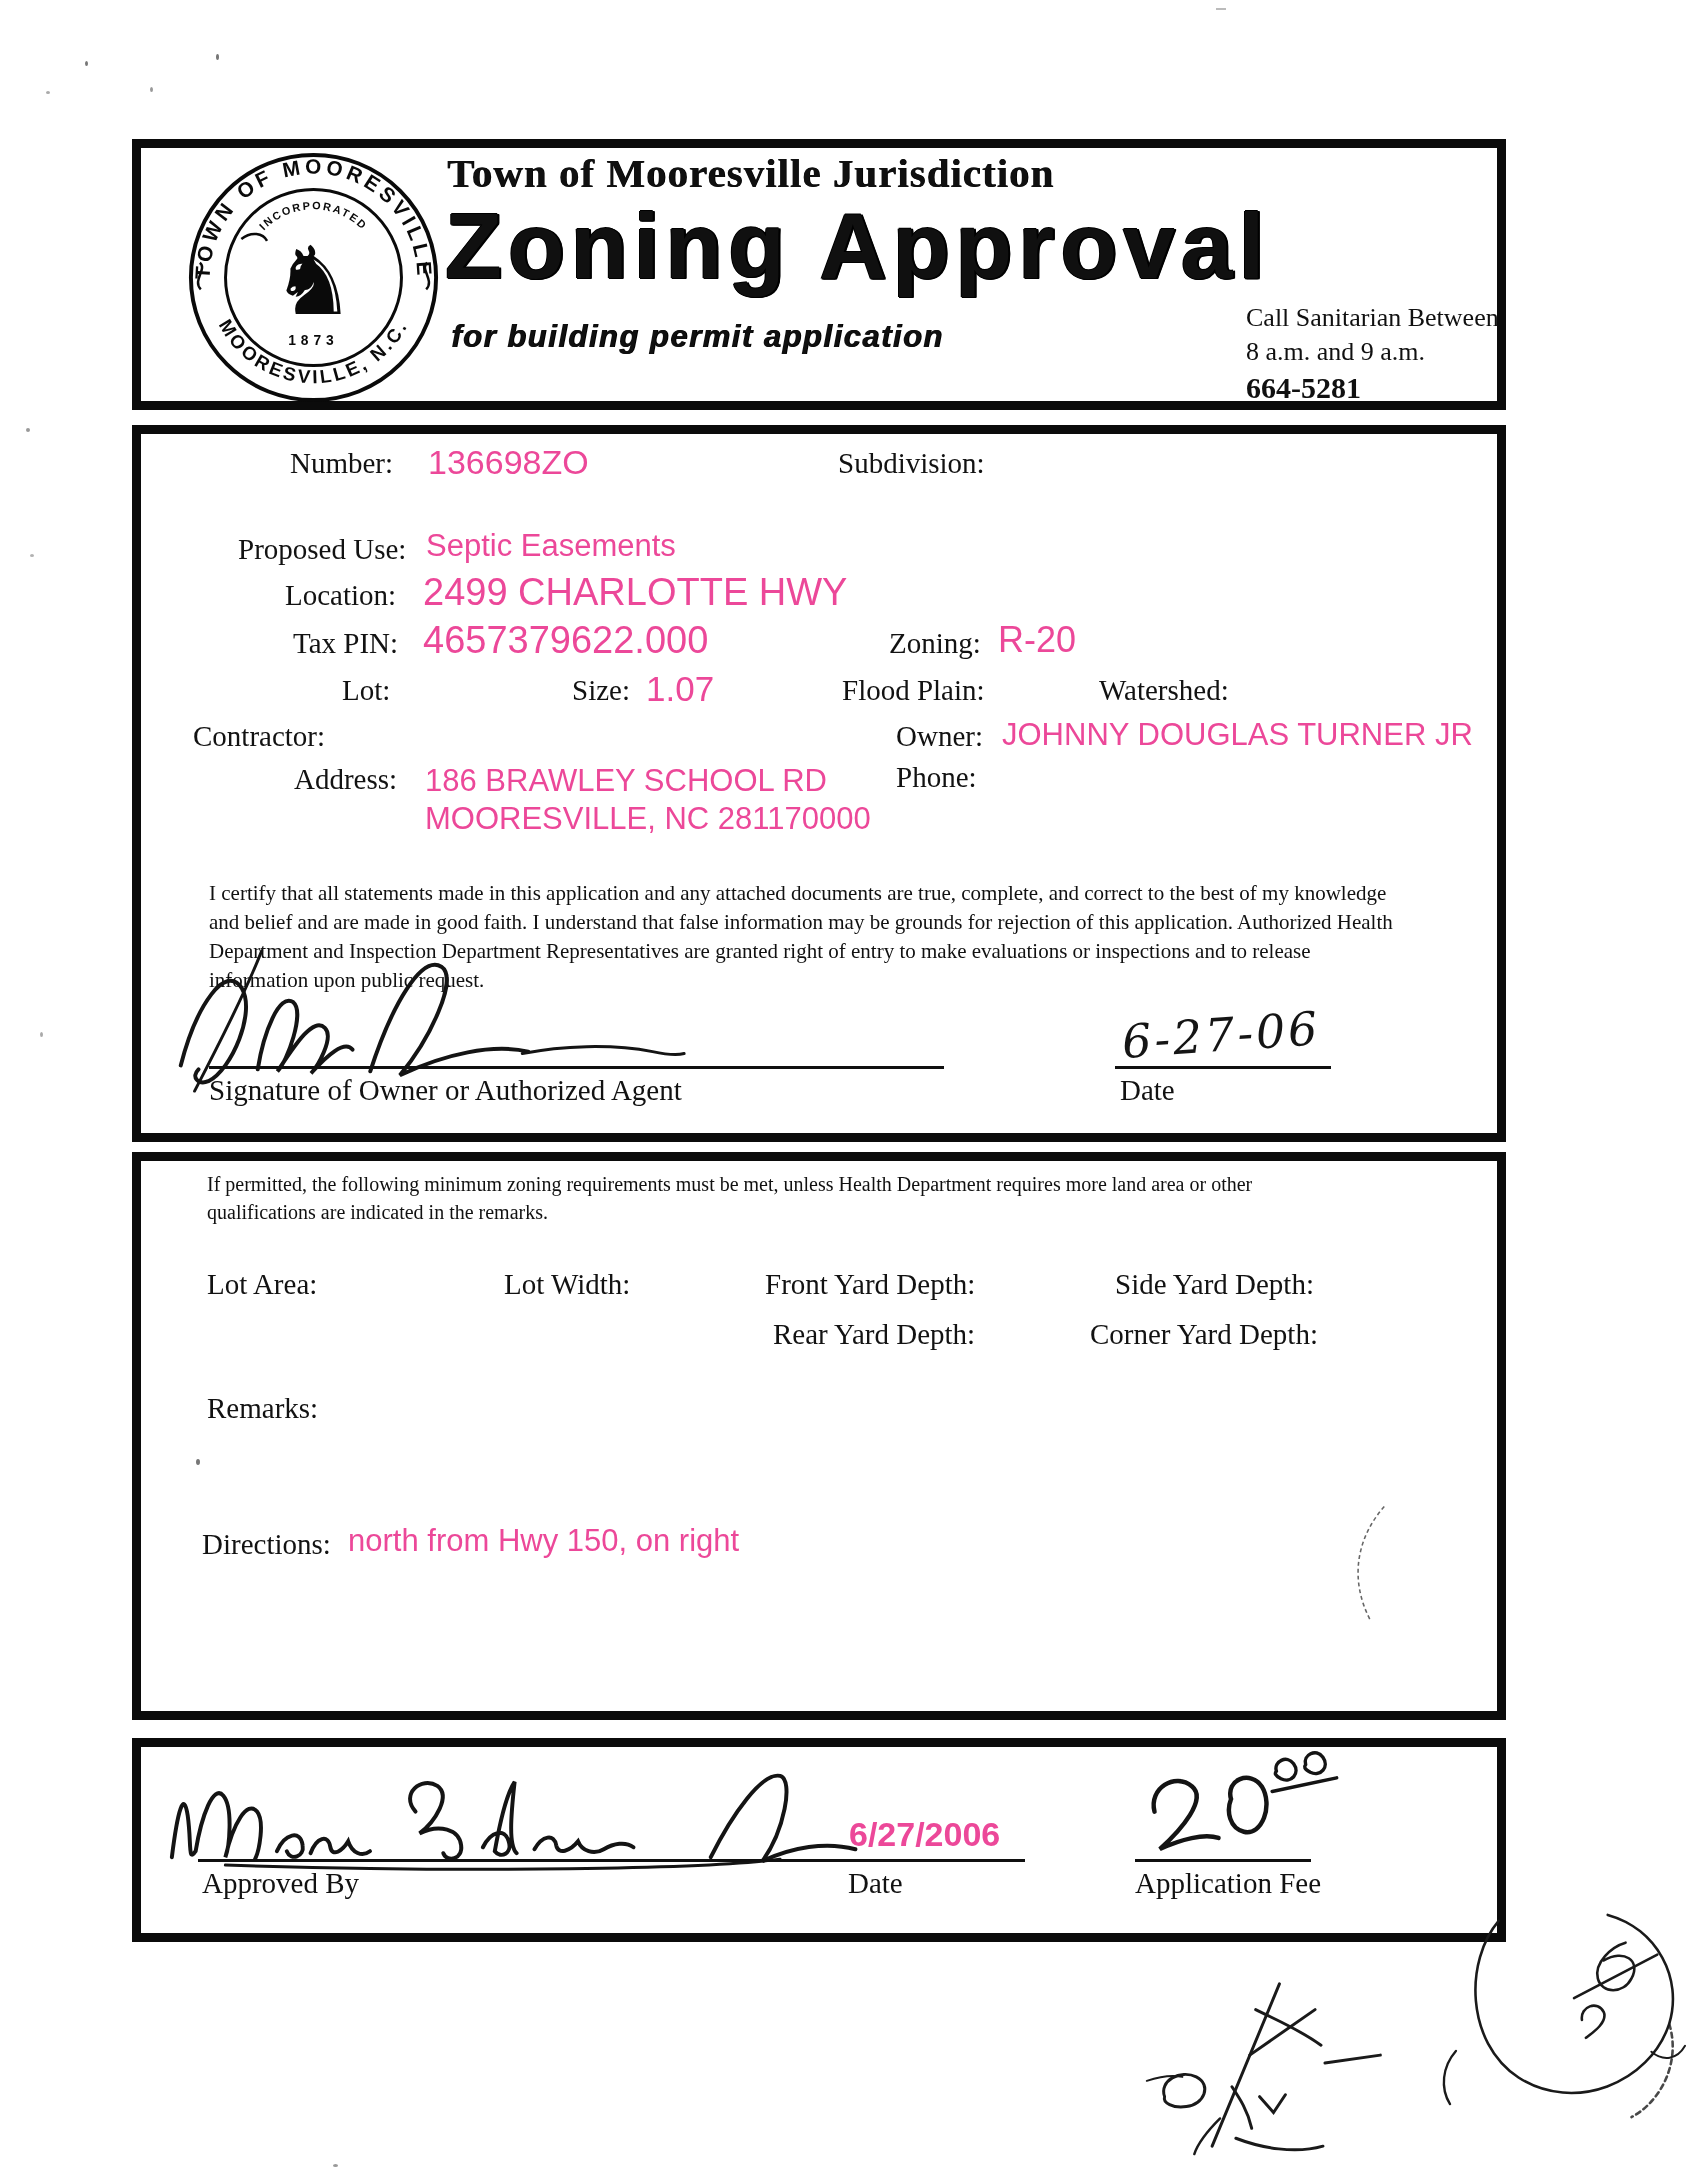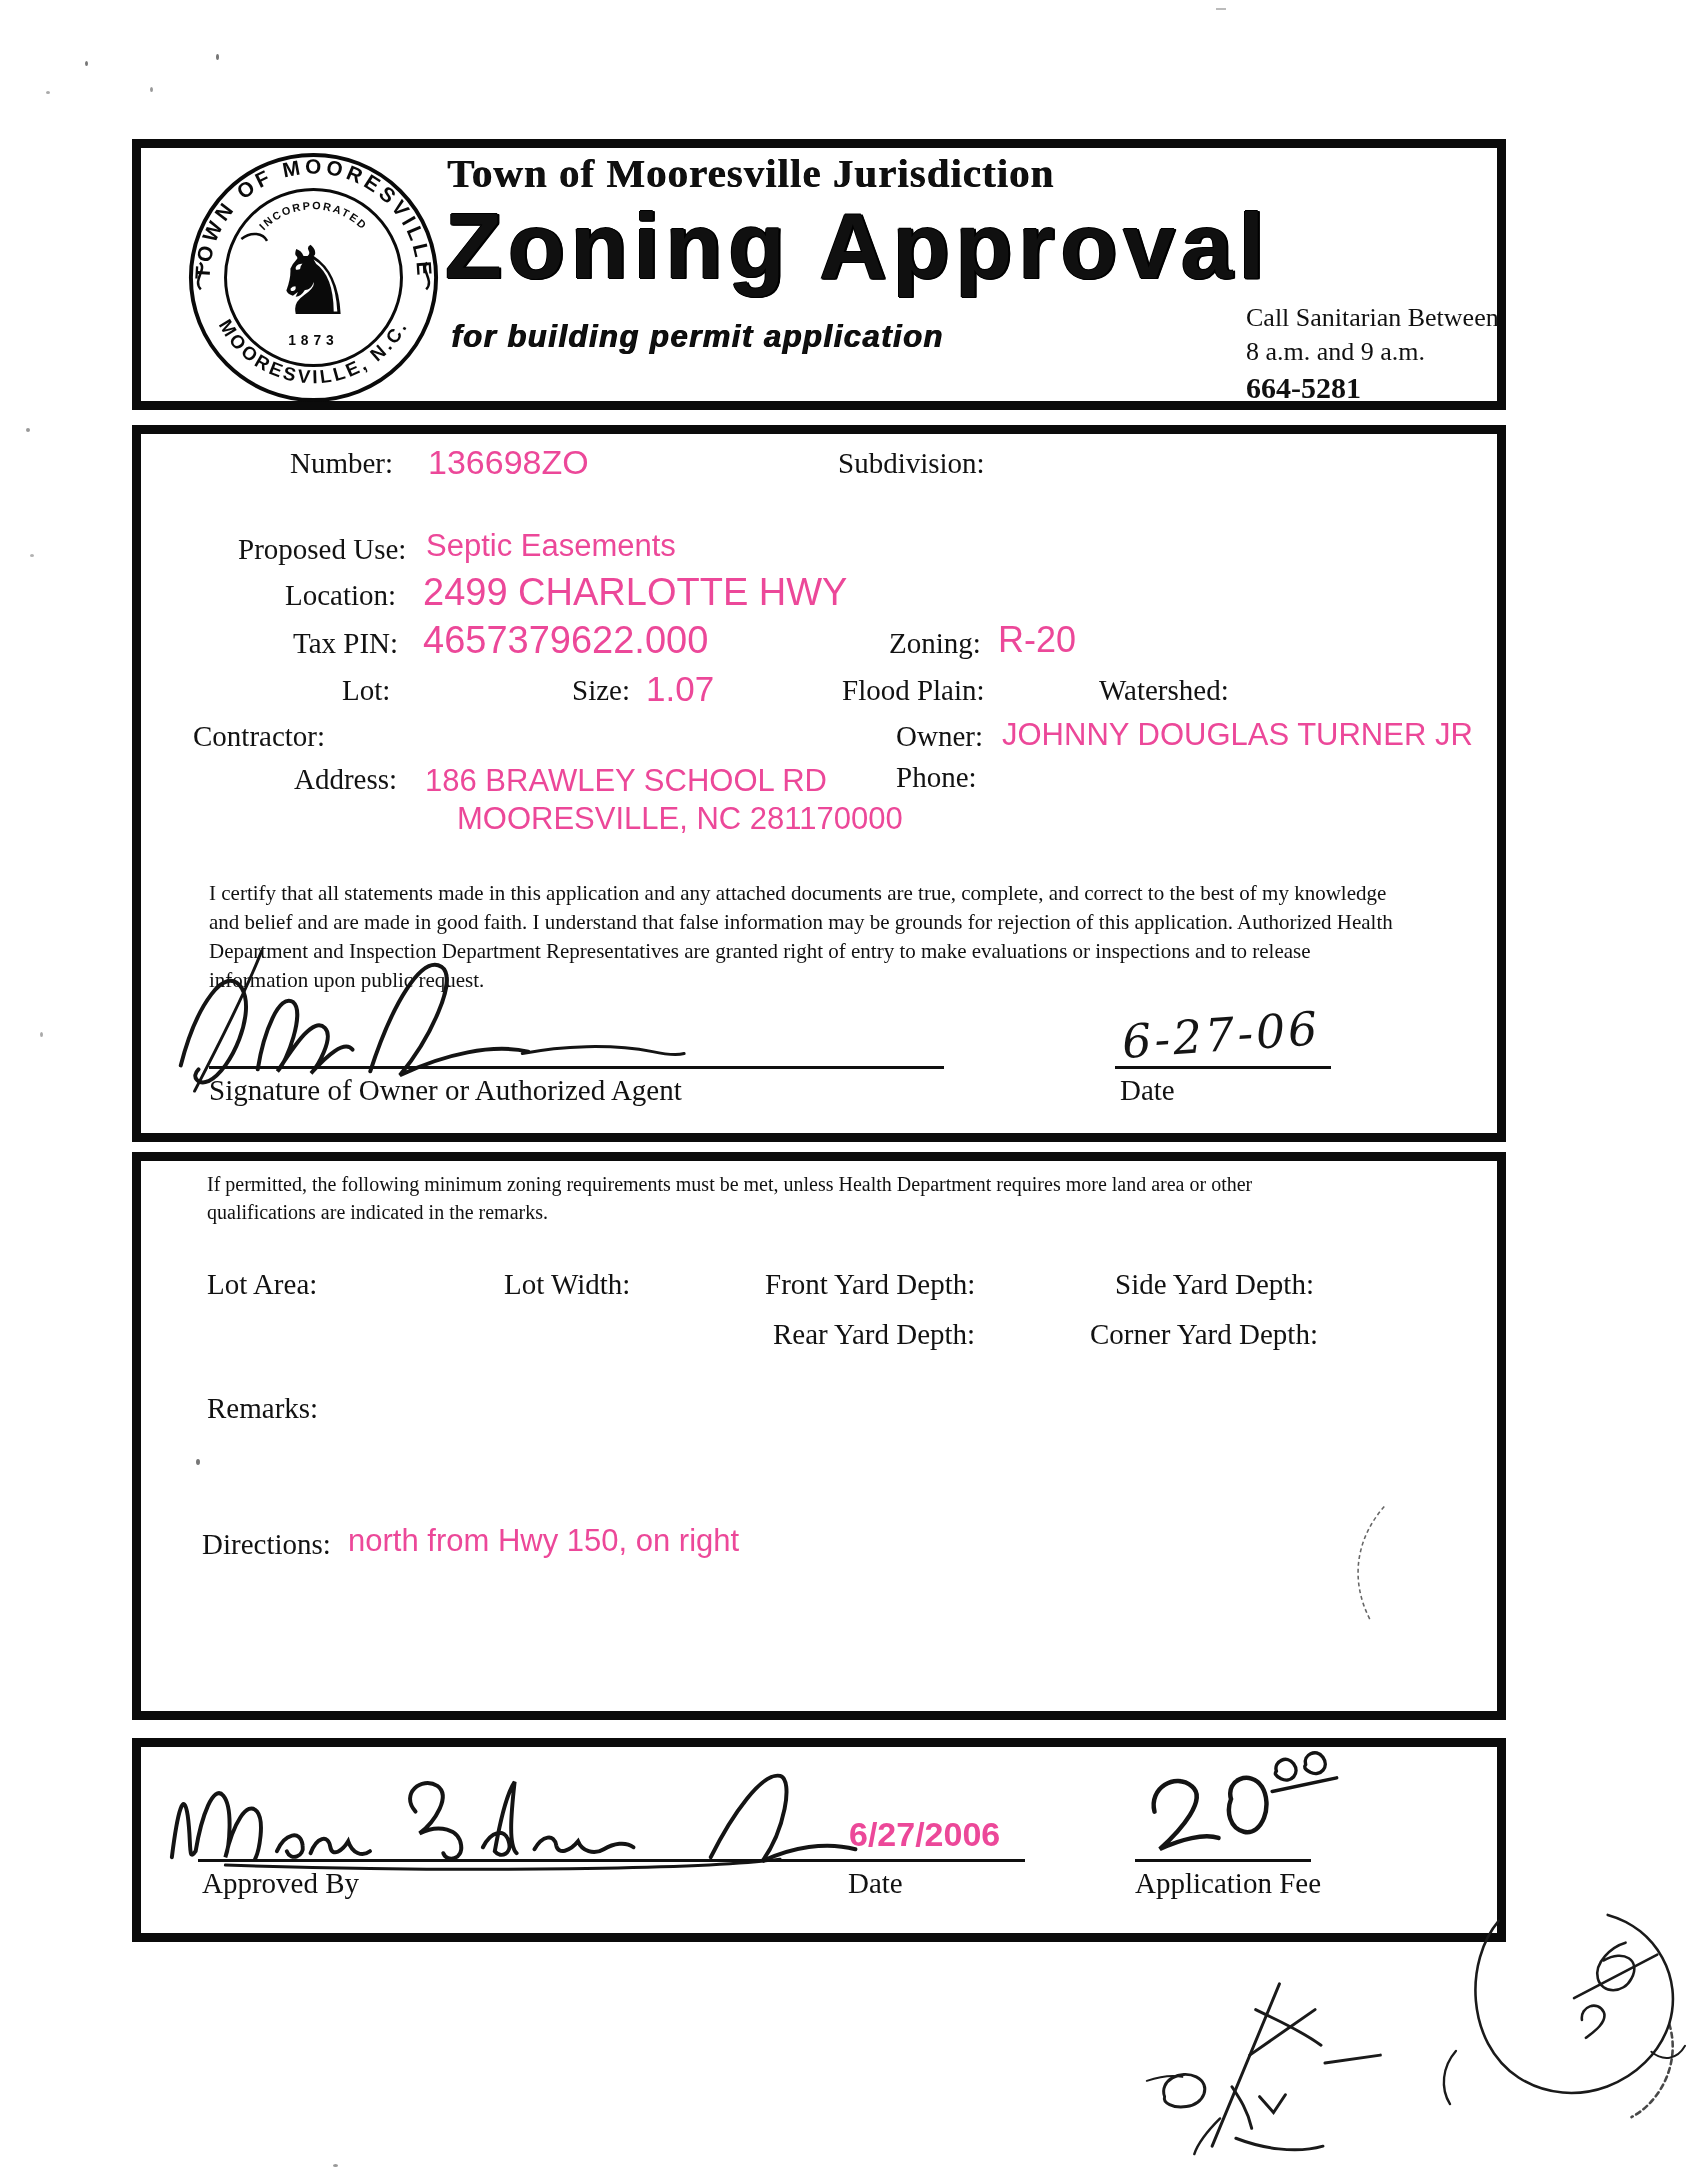--- a/index.html
+++ b/index.html
@@ -87,21 +87,21 @@
 <div class="val" style="left:646px;top:669px;font-size:35px;">1.07</div>
 <div class="lbl" style="left:842px;top:674px;">Flood Plain:</div>
 <div class="lbl" style="left:1099px;top:674px;">Watershed:</div>
 
 <div class="lbl" style="left:193px;top:720px;">Contractor:</div>
 <div class="lbl" style="left:896px;top:720px;">Owner:</div>
 <div class="val" style="left:1002px;top:717px;font-size:31px;">JOHNNY DOUGLAS TURNER JR</div>
 
 <div class="lbl" style="left:294px;top:763px;">Address:</div>
 <div class="val" style="left:425px;top:763px;font-size:31px;">186 BRAWLEY SCHOOL RD</div>
-<div class="val" style="left:425px;top:801px;font-size:31px;margin-left:32px;">MOORESVILLE, NC 281170000</div>
+<div class="val" style="left:425px;top:801px;font-size:31px;">MOORESVILLE, NC 281170000</div>
 <div class="lbl" style="left:896px;top:761px;">Phone:</div>
 
 <div class="para" style="left:209px;top:879px;width:1208px;">I certify that all statements made in this application and any attached documents are true, complete, and correct to the best of my knowledge
 and belief and are made in good faith.  I understand that false information may be grounds for rejection of this application.  Authorized Health
 Department and Inspection Department Representatives are granted right of entry to make evaluations or inspections and to release
 information upon public request.</div>
 
 <svg class="abs" style="left:166px;top:943px;" width="525" height="153" viewBox="0 0 530 155">
   <g fill="none" stroke="#141414" stroke-width="4" stroke-linecap="round">
     <path d="M14 124 C 30 62, 60 20, 76 46 C 90 70, 66 128, 42 140 C 32 144, 24 136, 32 128"></path>

